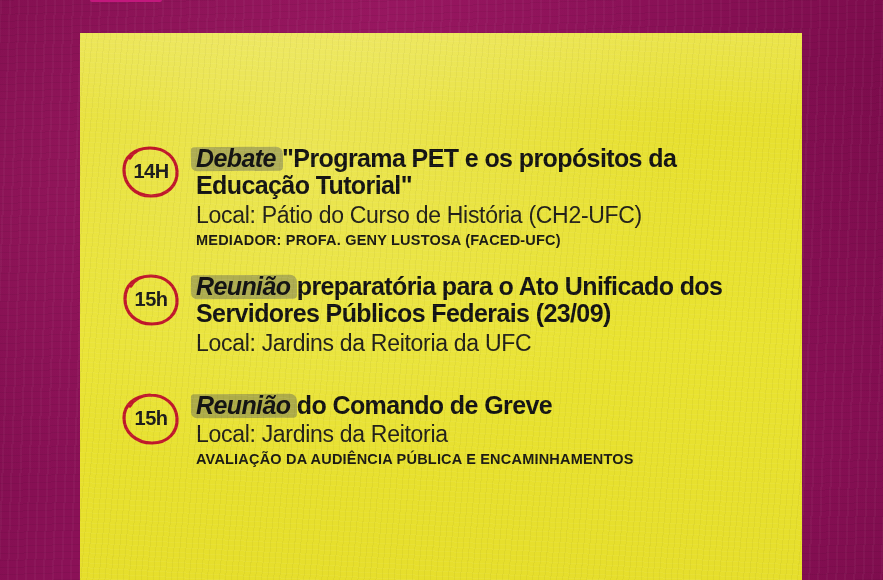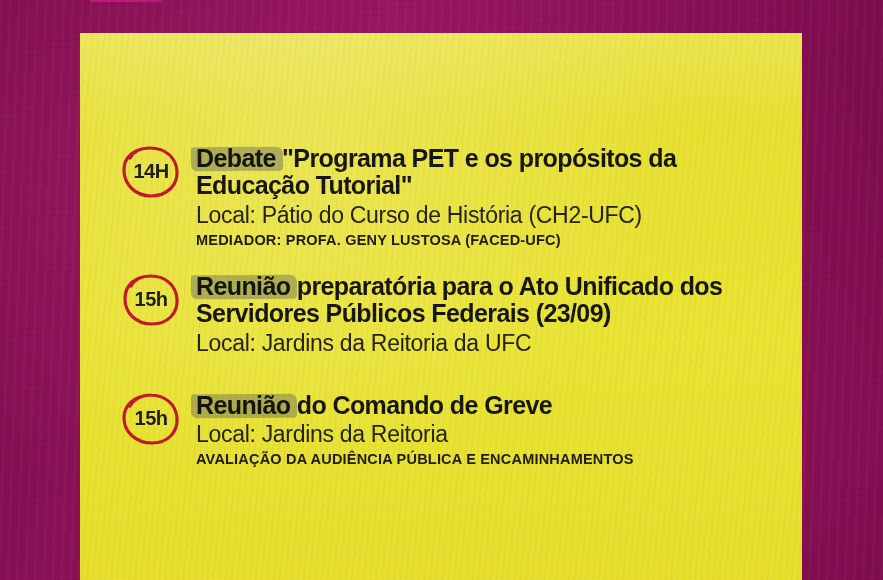--- a/index.html
+++ b/index.html
@@ -126,20 +126,21 @@
     line-height: 1.09;
     color: #141414;
     letter-spacing: -0.6px;
     margin: 0 0 2px 0;
     max-width: 560px;
   }
   
   .hl {
     position: relative;
     display: inline-block;
+    font-style: italic;
   }
   .hl::before {
     content: "";
     position: absolute;
     left: -5px;
     right: -7px;
     top: 2px;
     bottom: 1px;
     background: rgba(90,95,95,0.42);
     border-radius: 3px 7px 4px 6px;

